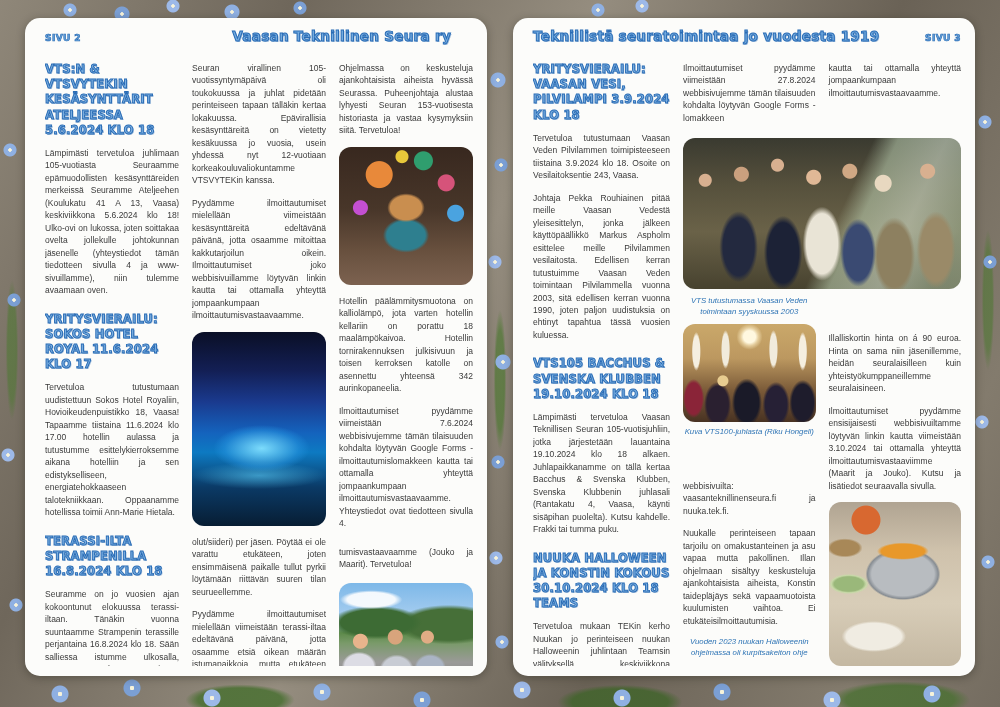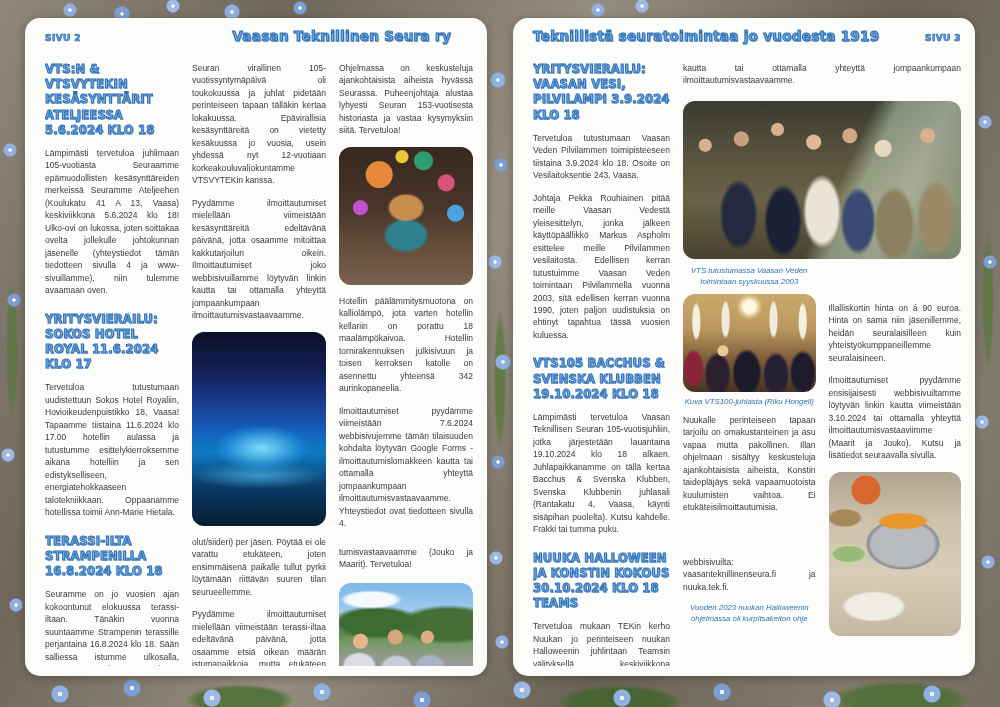--- a/index.html
+++ b/index.html
@@ -204,31 +204,34 @@
       </div>
       <div class="section">
         <div class="h">NUUKA HALLOWEEN JA KONSTIN KOKOUS 30.10.2024 KLO 18 TEAMS</div>
         <p class="p">Tervetuloa mukaan TEKin kerho Nuukan jo perinteiseen nuukan Halloweenin juhlintaan Teamsin välityksellä keskiviikkona 30.10.2024 klo 18. Samassa yhteydessä kokoontuu myös VTS:n taidevaliokunta Konsti, paikkana Microsoft Teams-yhteys. Linkki löytyy sekä VTS:n että Nuukan</p>
       </div>
     </div>
 
     <div class="right-area">
       <div class="rowflex">
         <div class="sub">
+          <p class="p">Ilmoittautumiset pyydämme viimeistään 27.8.2024 webbisivujemme tämän tilaisuuden kohdalta löytyvän Google Forms -lomakkeen</p>
+        </div>
+        <div class="sub">
           <p class="p">kautta tai ottamalla yhteyttä jompaankumpaan ilmoittautumisvastaavaamme.</p>
         </div>
       </div>
       <div class="img img-crowd"></div>
       <div class="rowflex" style="flex:1;">
         <div class="sub">
           <div class="cap">VTS tutustumassa Vaasan Veden toimintaan syyskuussa 2003</div>
           <div class="img img-ballroom"></div>
           <div class="cap">Kuva VTS100-juhlasta (Riku Hongell)</div>
+          <p class="p gap-top">webbisivuilta: vaasanteknillinenseura.fi ja nuuka.tek.fi.</p>
           <p class="p">Nuukalle perinteiseen tapaan tarjoilu on omakustanteinen ja asu vapaa mutta pakollinen. Illan ohjelmaan sisältyy keskusteluja ajankohtaisista aiheista, Konstin taidepläjäys sekä vapaamuotoista kuulumisten vaihtoa. Ei etukäteisilmoittautumisia.</p>
-          <p class="p gap-top">webbisivuilta: vaasanteknillinenseura.fi ja nuuka.tek.fi.</p>
           <div class="cap">Vuoden 2023 nuukan Halloweenin ohjelmassa oli kurpitsakeiton ohje</div>
         </div>
         <div class="sub">
           <p class="p gap-top2">Illalliskortin hinta on á 90 euroa. Hinta on sama niin jäsenillemme, heidän seuralaisilleen kuin yhteistyökumppaneillemme seuralaisineen.</p>
           <p class="p">Ilmoittautumiset pyydämme ensisijaisesti webbisivuiltamme löytyvän linkin kautta viimeistään 3.10.2024 tai ottamalla yhteyttä ilmoittautumisvastaaviimme (Maarit ja Jouko). Kutsu ja lisätiedot seuraavalla sivulla.</p>
           <div class="img img-pumpkin"></div>
         </div>
       </div>
     </div>
 

